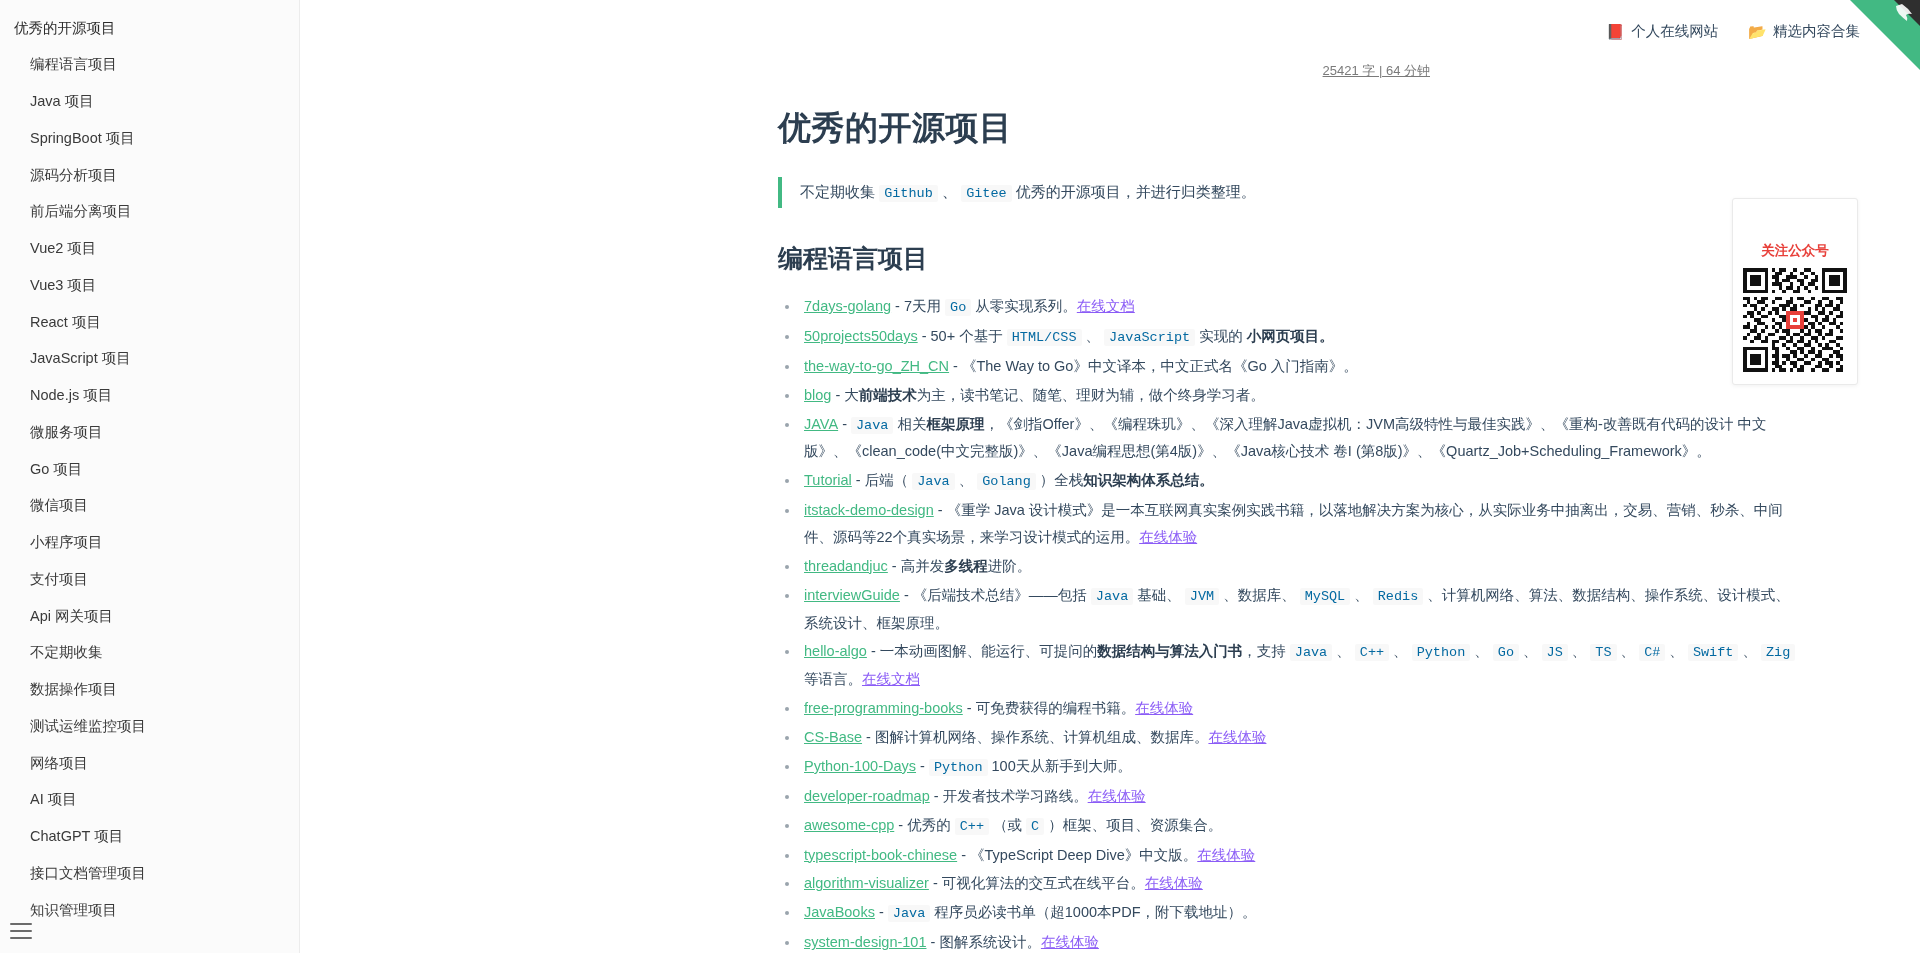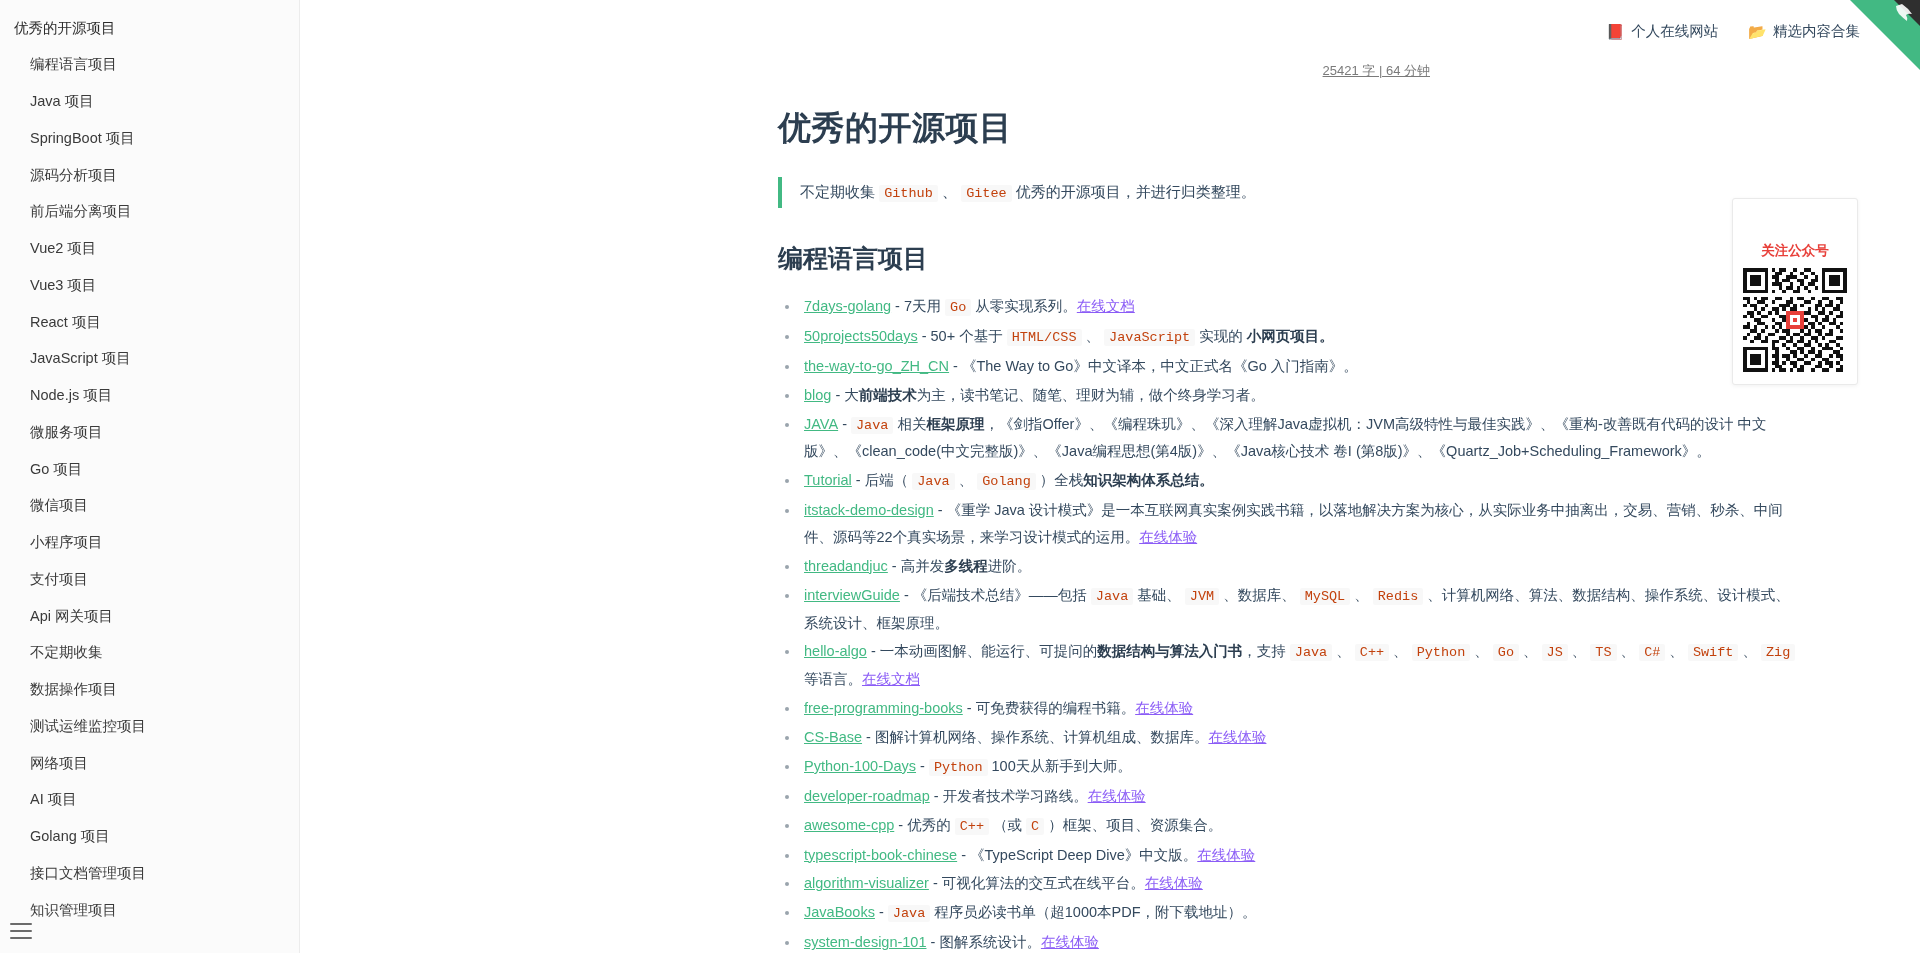--- a/index.html
+++ b/index.html
@@ -110,21 +110,21 @@
   h2.section-title {
     font-size: 25px;
     color: #2c3e50;
     margin: 0 0 12px 0;
     font-weight: bold;
     padding-bottom: 6px;
   }
   code.inline {
     font-family: "Liberation Mono", monospace;
     background: #f8f8f8;
-    color: #c2410c;
+    color: #0369a1;
     font-size: 13.5px;
     padding: 1px 5px;
     border-radius: 2px;
   }
   ul.proj-list {
     margin: 0; padding-left: 22px;
     list-style: disc;
   }
   ul.proj-list > li {
     font-size: 14.5px;
@@ -187,21 +187,21 @@
       <li class="sb-item">Go 项目</li>
       <li class="sb-item">微信项目</li>
       <li class="sb-item">小程序项目</li>
       <li class="sb-item">支付项目</li>
       <li class="sb-item">Api 网关项目</li>
       <li class="sb-item">不定期收集</li>
       <li class="sb-item">数据操作项目</li>
       <li class="sb-item">测试运维监控项目</li>
       <li class="sb-item">网络项目</li>
       <li class="sb-item">AI 项目</li>
-      <li class="sb-item">Golang 项目</li>
+      <li class="sb-item">ChatGPT 项目</li>
       <li class="sb-item">接口文档管理项目</li>
       <li class="sb-item">知识管理项目</li>
     </ul>
   <div class="sb-fade"></div>
   <div class="hamburger">
     <span></span>
     <span></span>
     <span></span>
   </div>
 </aside>

